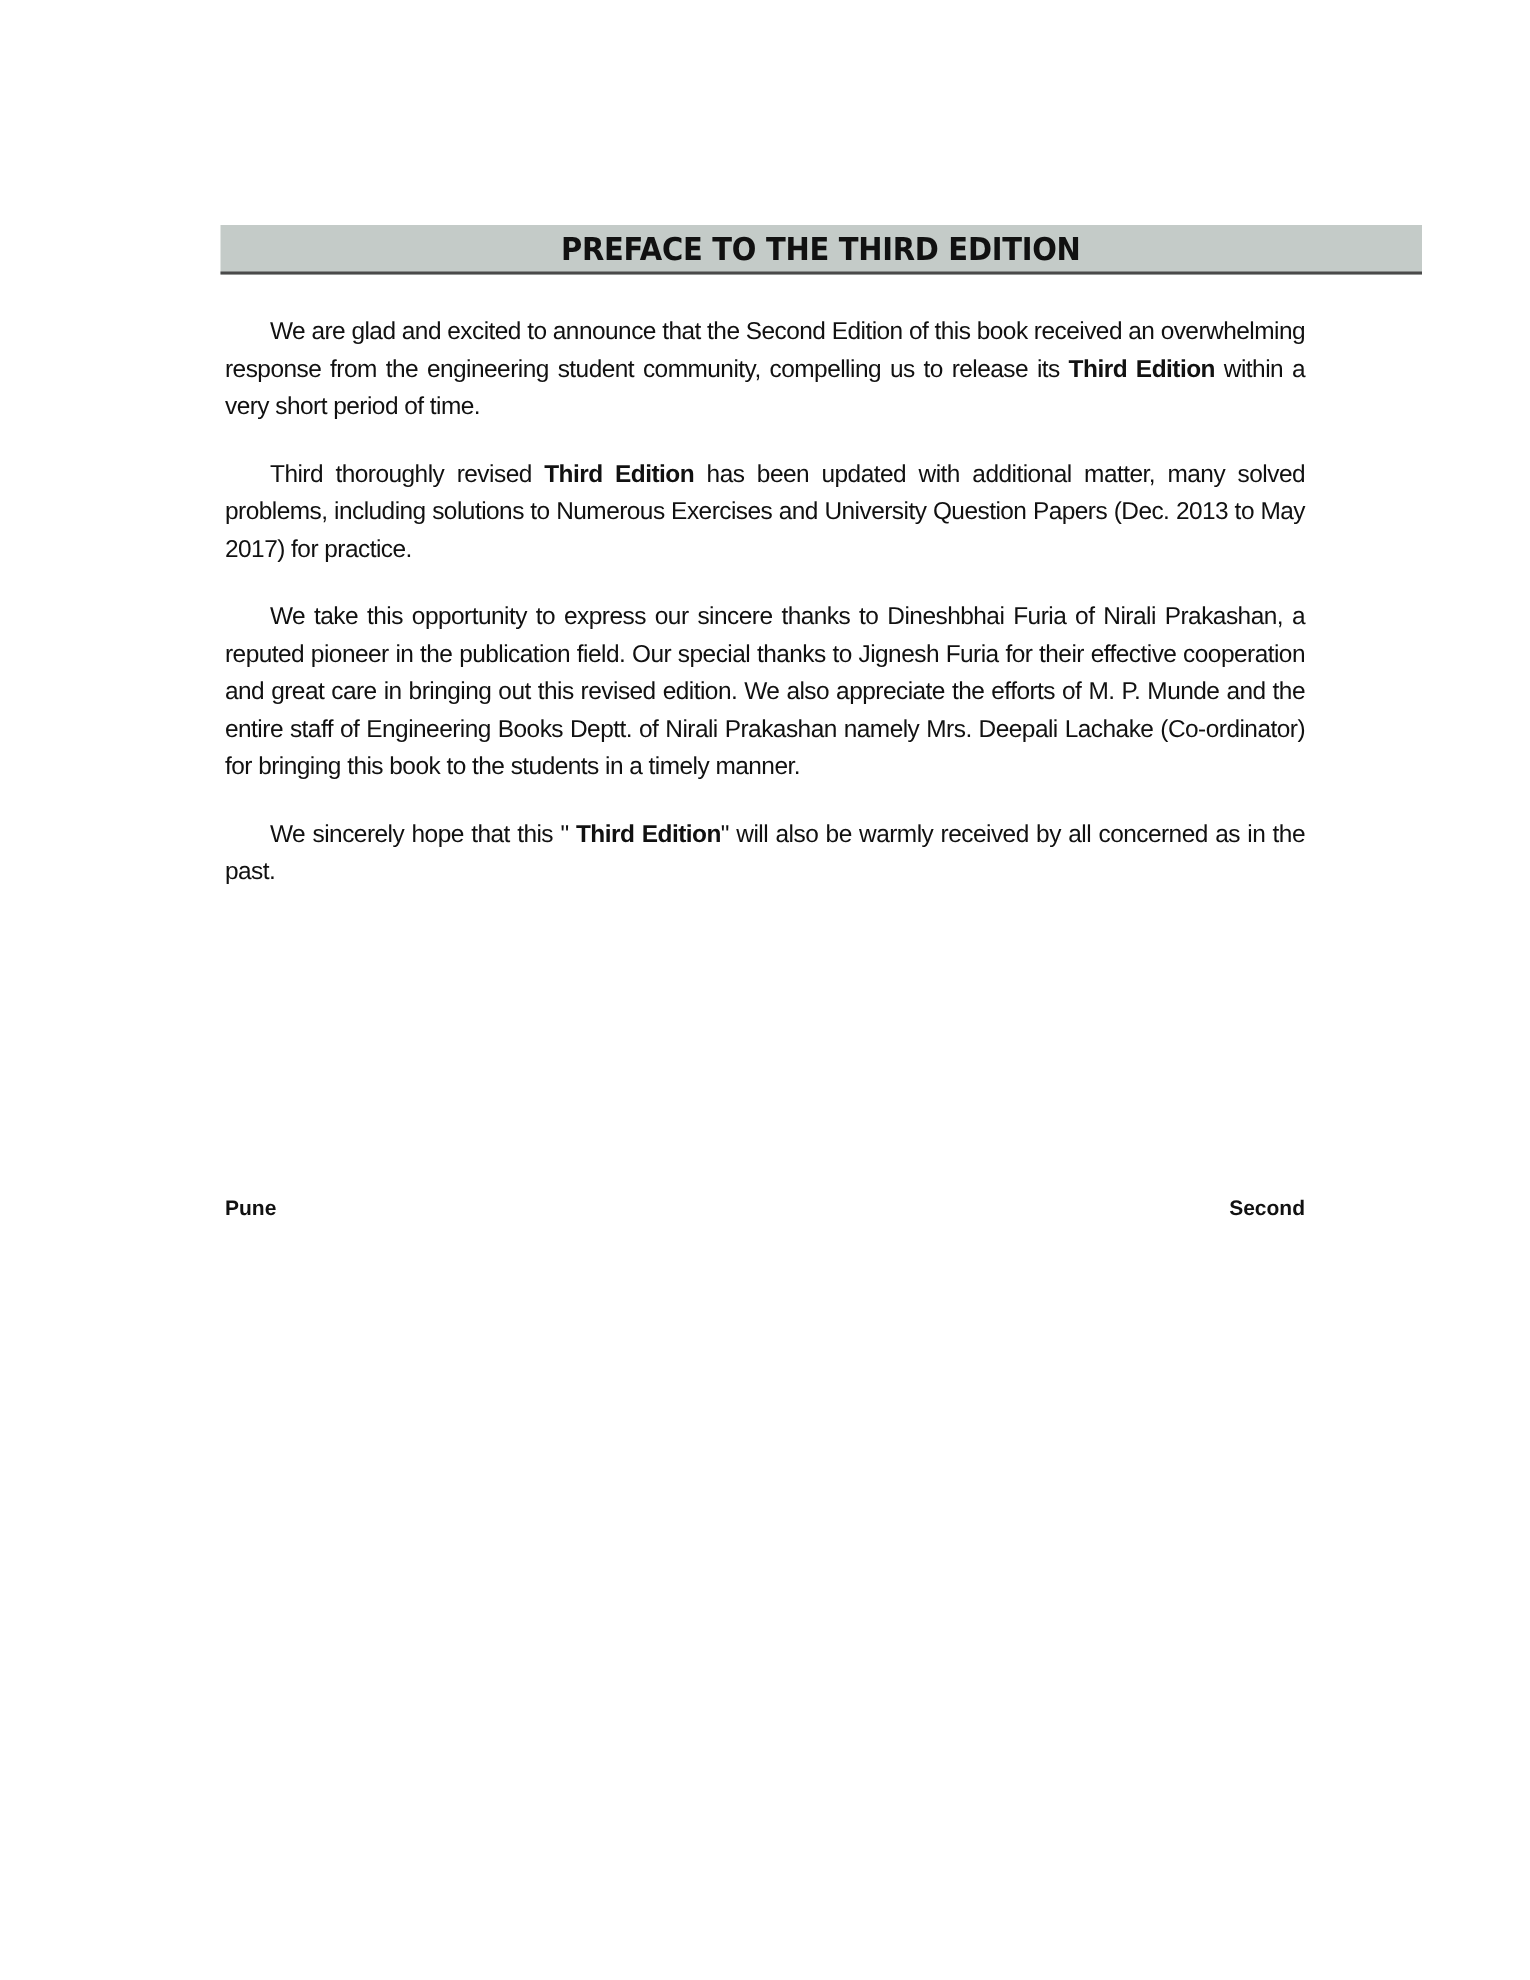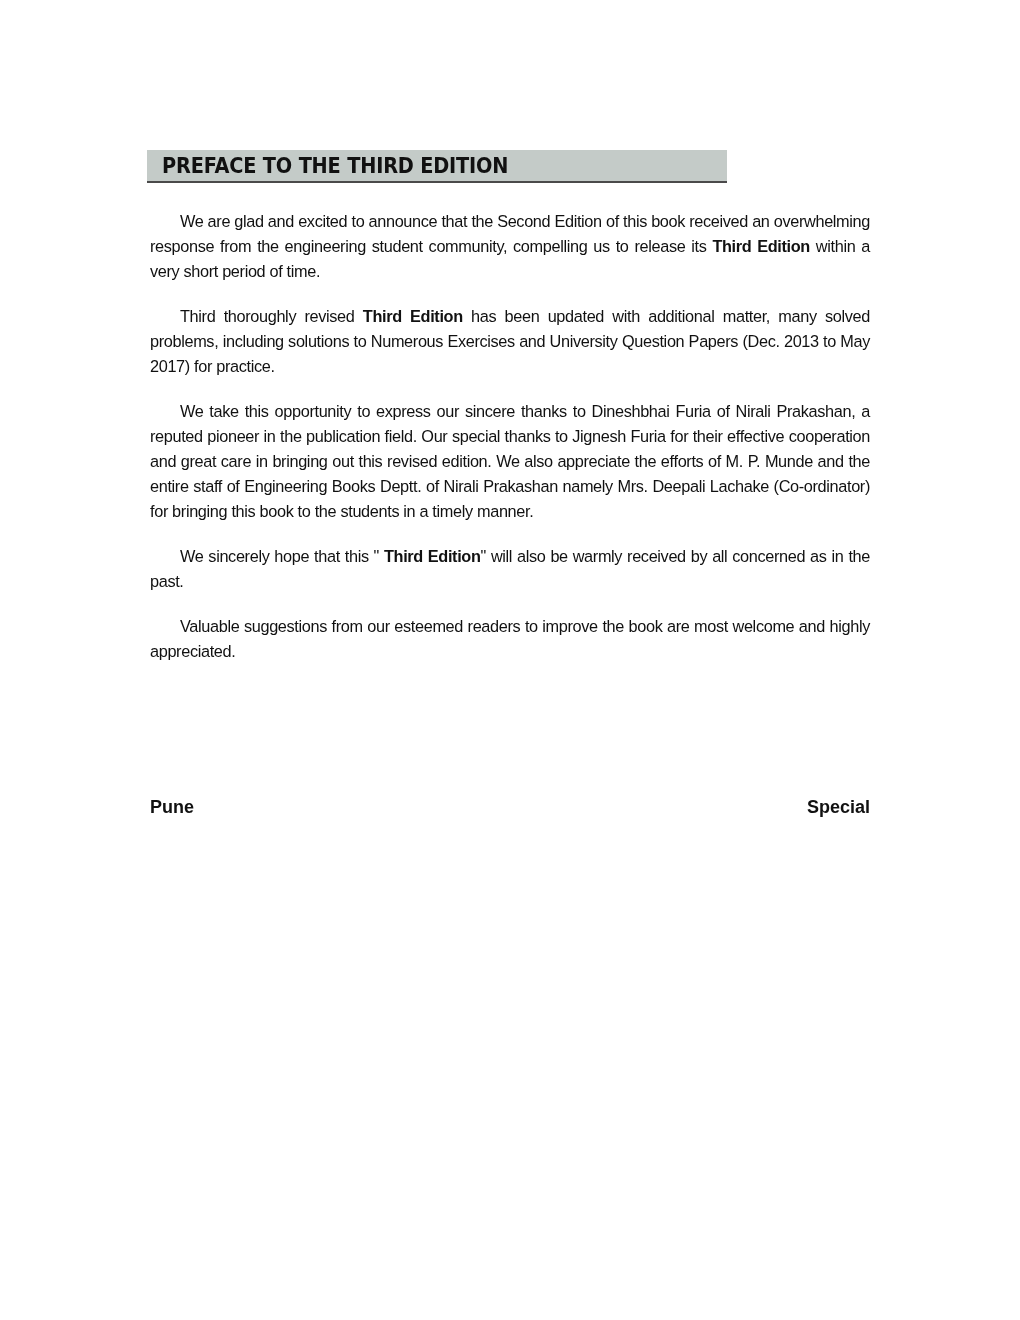--- a/index.html
+++ b/index.html
@@ -2,55 +2,54 @@
 <html><head>
   <meta charset="utf-8">
   <style>
     html, body { margin: 0; padding: 0; background: #ffffff; }
     body {
       width: 1020px; height: 1320px; position: relative; overflow: hidden;
       font-family: "Liberation Sans", sans-serif; color: #111111;
     }
     .page { position: absolute; left: 0; top: 0; width: 1020px; height: 1320px; }
     .heading-band {
-      position: absolute; left: 147px; top: 150px; width: 580px; height: 31px;
+      position: absolute; left: 147px; top: 150px; width: 801px; height: 31px;
       background: #c4cbc8; border-bottom: 2px solid #4a4a4a;
-      display: flex; align-items: center; 
+      display: flex; align-items: center; justify-content: center;
     }
     .heading-text {
       font-family: "DejaVu Sans", sans-serif; font-weight: bold; font-size: 21px;
       letter-spacing: -0.2px; color: #111; transform: scaleX(0.92);
     }
     .body-text {
       position: absolute; left: 150px; top: 209px; width: 720px;
     }
     .para {
       font-size: 16.3px; line-height: 25px; text-align: justify; text-indent: 30px;
       margin: 0 0 20px 0; letter-spacing: -0.35px; word-spacing: 0px;
       font-stretch: condensed;
     }
     .para b { font-weight: bold; }
     .sign {
       position: absolute; top: 797px; font-family: "Liberation Sans", sans-serif;
-      font-weight: bold; font-size: 18px;
+      font-weight: bold; font-size: 14px;
     }
     .sign-left { left: 150px; }
     .sign-right { right: 150px; }
   </style>
 </head>
 <body>
 
 <div class="page">
   <div class="heading-band">
     <span class="heading-text">PREFACE TO THE THIRD EDITION</span>
   </div>
 
   <div class="body-text">
     <p class="para"><span>We are glad and excited to announce that the Second Edition of this book received an overwhelming response from the engineering student community, compelling us to release its </span><b>Third Edition</b><span> within a very short period of time.</span></p>
     <p class="para"><span>Third thoroughly revised </span><b>Third Edition</b><span> has been updated with additional matter, many solved problems, including solutions to Numerous Exercises and University Question Papers (Dec. 2013 to May 2017) for practice.</span></p>
     <p class="para"><span>We take this opportunity to express our sincere thanks to Dineshbhai Furia of Nirali Prakashan, a reputed pioneer in the publication field. Our special thanks to Jignesh Furia for their effective cooperation and great care in bringing out this revised edition. We also appreciate the efforts of M. P. Munde and the entire staff of Engineering Books Deptt. of Nirali Prakashan namely Mrs. Deepali Lachake (Co-ordinator) for bringing this book to the students in a timely manner.</span></p>
     <p class="para"><span>We sincerely hope that this " </span><b>Third Edition</b><span>" will also be warmly received by all concerned as in the past.</span></p>
-    <p class="para"><span>Valuable suggestions from our esteemed readers to improve the book are most welcome and highly appreciated.</span></p>
   </div>
 
   <div class="sign sign-left">Pune</div>
-  <div class="sign sign-right">Special</div>
+  <div class="sign sign-right">Second</div>
 </div>
 
 </body></html>

